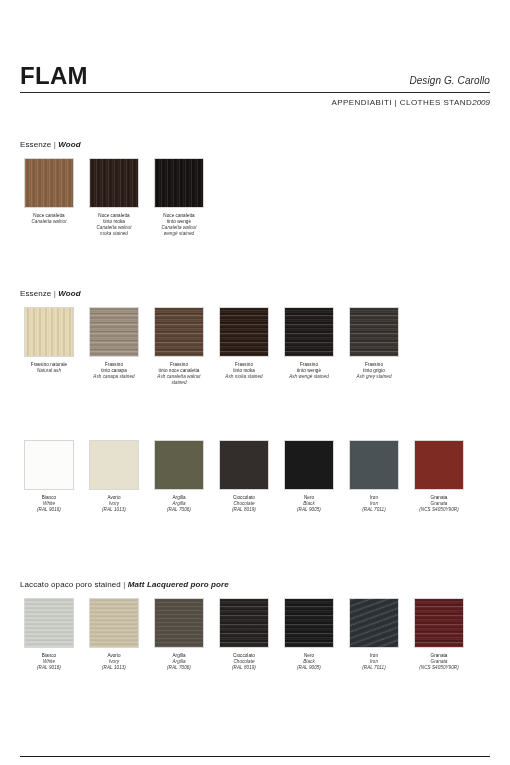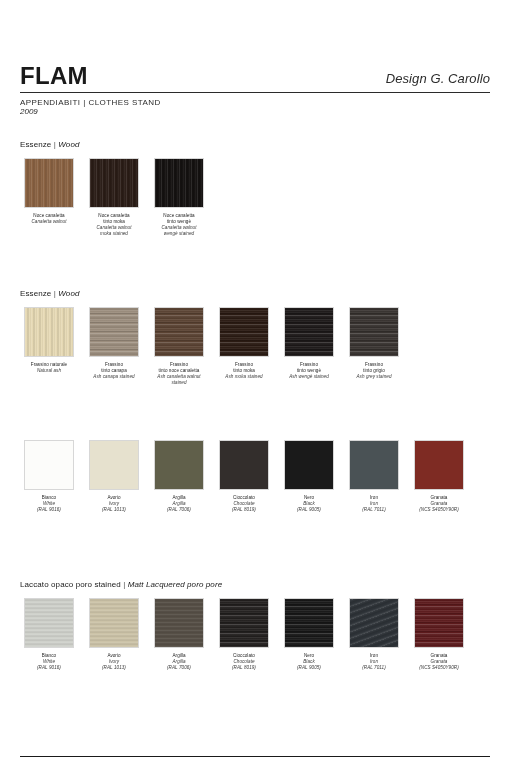--- a/index.html
+++ b/index.html
@@ -34,36 +34,35 @@
     justify-content: space-between;
   }
   .brand-title {
     font-size: 24px;
     font-weight: bold;
     letter-spacing: 0.3px;
     line-height: 1;
     color: #1a1a1a;
   }
   .designer {
-    font-size: 13px;
+    font-size: 10px;
     font-style: italic;
     color: #2b2b2b;
     padding-bottom: 2px;
     letter-spacing: 0.1px;
   }
   .header-rule {
     border-top: 1.2px solid #2b2b2b;
     margin-top: 4px;
   }
   .product-row {
     display: flex;
     align-items: baseline;
     justify-content: flex-end;
     padding-top: 5px;
-    flex-direction: column;
   }
   .product-type {
     font-size: 8px;
     letter-spacing: 0.45px;
     color: #2b2b2b;
   }
   .product-year {
     font-size: 8px;
     font-style: italic;
     color: #2b2b2b;
@@ -83,21 +82,21 @@
   }
   .section-title .it {
     font-weight: normal;
   }
   .section-title .sep {
     font-weight: normal;
     color: #555;
   }
   .section-title .en {
     font-style: italic;
-    font-weight: normal;
+    font-weight: bold;
   }
 
   .swatch-row {
     display: flex;
     align-items: flex-start;
   }
   .swatch-cell {
     width: 58px;
     margin-right: 7px;
     display: flex;

